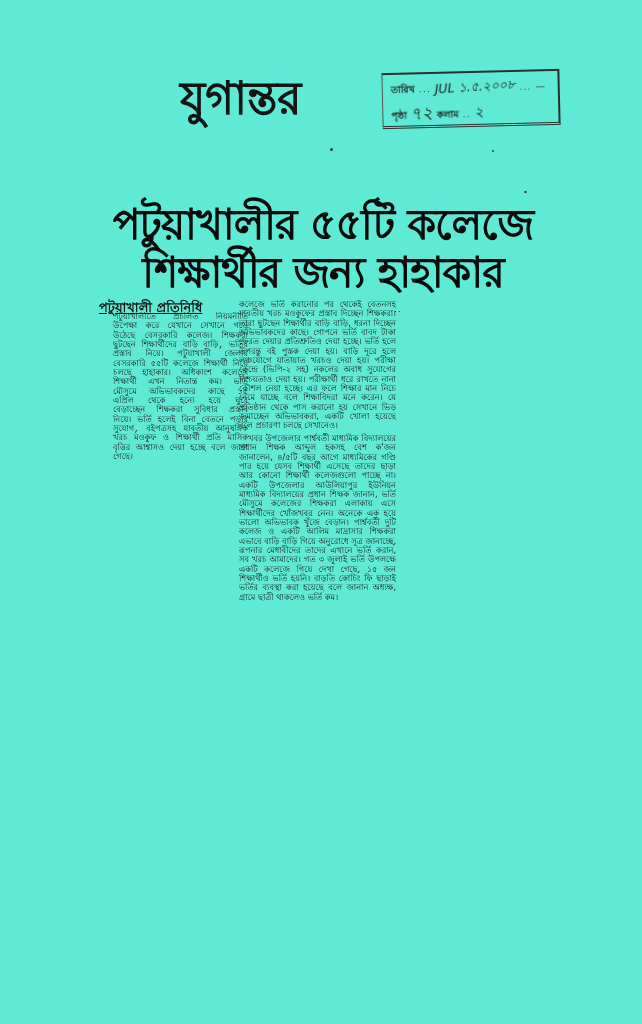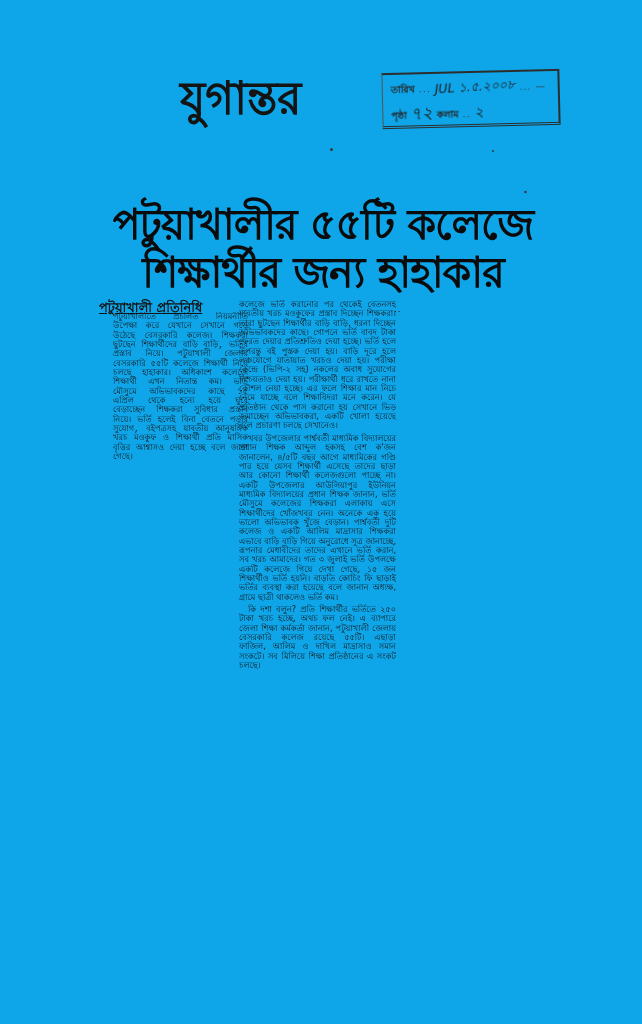--- a/index.html
+++ b/index.html
@@ -1,18 +1,18 @@
 <!DOCTYPE html>
 <html><head>
 <meta charset="utf-8">
 <style>
   html,body{margin:0;padding:0;background:#e8e8e6;}
   .page{
     position:relative;width:642px;height:1024px;margin:0 auto;
-    background:#0ea5e9;overflow:hidden;color:#141414;
+    background:#5eead4;overflow:hidden;color:#141414;
     font-family:"DejaVu Sans",sans-serif;
   }
   
   .masthead{
     position:absolute;left:180px;top:66px;
     font-size:44px;font-weight:bold;letter-spacing:0;
     transform:scaleY(1.04);filter:blur(0.3px);
     white-space:nowrap;
   }
   
@@ -93,21 +93,20 @@
 
   <div class="byline">পটুয়াখালী প্রতিনিধি</div>
 
   <div class="col col1">
     <p>পটুয়াখালীতে প্রচলিত নিয়মনীতি উপেক্ষা করে যেখানে সেখানে গড়ে উঠেছে বেসরকারি কলেজ। শিক্ষকরা ছুটছেন শিক্ষার্থীদের বাড়ি বাড়ি, ভর্তির প্রস্তাব নিয়ে। পটুয়াখালী জেলার বেসরকারি ৫৫টি কলেজে শিক্ষার্থী নিয়ে চলছে হাহাকার। অধিকাংশ কলেজে শিক্ষার্থী এখন নিতান্ত কম। ভর্তি মৌসুমে অভিভাবকদের কাছে ১৫ এপ্রিল থেকে হন্যে হয়ে ঘুরে বেড়াচ্ছেন শিক্ষকরা সুবিধার প্রস্তাব নিয়ে। ভর্তি হলেই বিনা বেতনে পড়ার সুযোগ, বইপত্রসহ যাবতীয় আনুষঙ্গিক খরচ মওকুফ ও শিক্ষার্থী প্রতি মাসিক বৃত্তির আশ্বাসও দেয়া হচ্ছে বলে জানা গেছে।</p>
   </div>
 
   <div class="col col2">
     <p>কলেজে ভর্তি করানোর পর থেকেই বেতনসহ যাবতীয় খরচ মওকুফের প্রস্তাব দিচ্ছেন শিক্ষকরা। তারা ছুটছেন শিক্ষার্থীর বাড়ি বাড়ি, ধরনা দিচ্ছেন অভিভাবকদের কাছে। গোপনে ভর্তি বাবদ টাকা ফেরত দেয়ার প্রতিশ্রুতিও দেয়া হচ্ছে। ভর্তি হলে উপরন্তু বই পুস্তক দেয়া হয়। বাড়ি দূরে হলে লঞ্চযোগে যাতায়াত খরচও দেয়া হয়। পরীক্ষা কেন্দ্রে (ভিপি-২ সহ) নকলের অবাধ সুযোগের নিশ্চয়তাও দেয়া হয়। পরীক্ষার্থী ধরে রাখতে নানা কৌশল নেয়া হচ্ছে। এর ফলে শিক্ষার মান নিচে নেমে যাচ্ছে বলে শিক্ষাবিদরা মনে করেন। যে প্রতিষ্ঠান থেকে পাস করানো হয় সেখানে ভিড় জমাচ্ছেন অভিভাবকরা, একটি খোলা হয়েছে বলে প্রচারণা চলছে সেখানেও।</p>
     <p>খবর উপজেলার পার্শ্ববর্তী মাধ্যমিক বিদ্যালয়ের প্রধান শিক্ষক আব্দুল হকসহ বেশ ক'জন জানালেন, ৪/৫টি বছর আগে মাধ্যমিকের গণ্ডি পার হয়ে যেসব শিক্ষার্থী এসেছে তাদের ছাড়া আর কোনো শিক্ষার্থী কলেজগুলো পাচ্ছে না। একটি উপজেলার আউলিয়াপুর ইউনিয়ন মাধ্যমিক বিদ্যালয়ের প্রধান শিক্ষক জানান, ভর্তি মৌসুমে কলেজের শিক্ষকরা এলাকায় এসে শিক্ষার্থীদের খোঁজখবর নেন। অনেকে এক হয়ে ভালো অভিভাবক খুঁজে বেড়ান। পার্শ্ববর্তী দুটি কলেজ ও একটি আলিম মাদ্রাসার শিক্ষকরা এভাবে বাড়ি বাড়ি গিয়ে অনুরোধে সূত্র জানাচ্ছে, রূপনার মেধাবীদের তাদের এখানে ভর্তি করান, সব খরচ আমাদের। গত ৩ জুলাই ভর্তি উপলক্ষে একটি কলেজে গিয়ে দেখা গেছে, ১৫ জন শিক্ষার্থীও ভর্তি হয়নি। বাড়তি কোচিং ফি ছাড়াই ভর্তির ব্যবস্থা করা হয়েছে বলে জানান অধ্যক্ষ, গ্রামে ছাত্রী থাকলেও ভর্তি কম।</p>
-    <p>কি দশা বলুন? প্রতি শিক্ষার্থীর ভর্তিতে ২৫০ টাকা খরচ হচ্ছে, অথচ ফল নেই। এ ব্যাপারে জেলা শিক্ষা কর্মকর্তা জানান, পটুয়াখালী জেলায় বেসরকারি কলেজ রয়েছে ৫৫টি। এছাড়া ফাজিল, আলিম ও দাখিল মাদ্রাসাও সমান সংকটে। সব মিলিয়ে শিক্ষা প্রতিষ্ঠানের এ সংকট চলছে।</p>
   </div>
 
   <div class="col col3">
     <p class="end-mark">..</p>
   </div>
 
   <div class="speck s1"></div>
   <div class="speck s2"></div>
   <div class="speck s3"></div>
 

